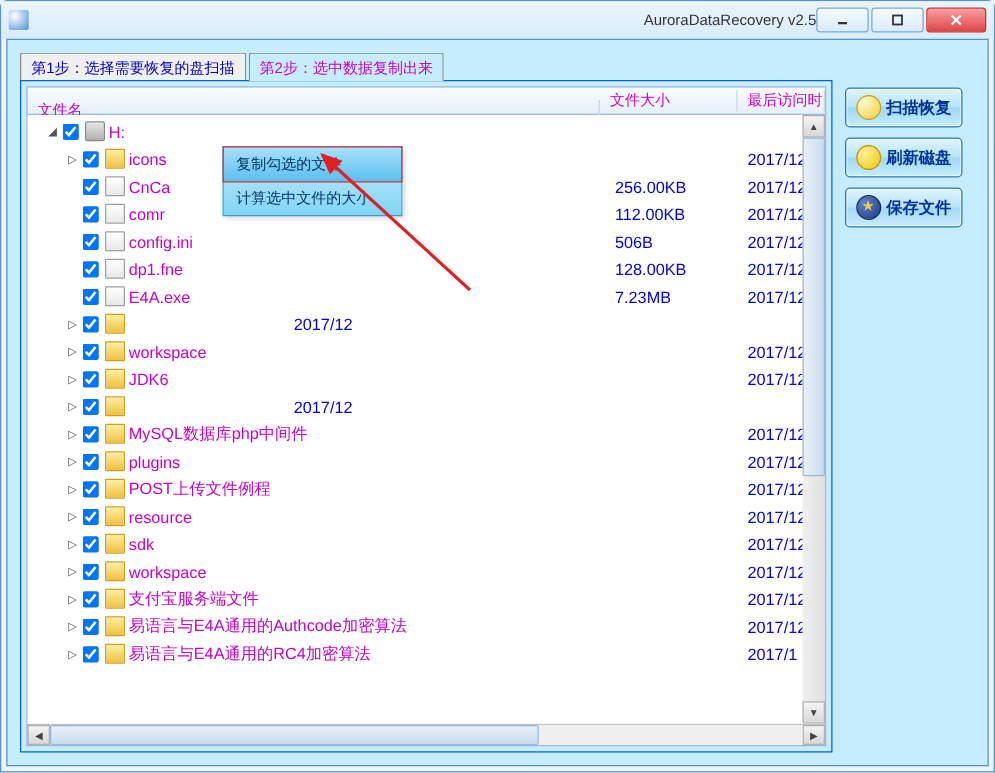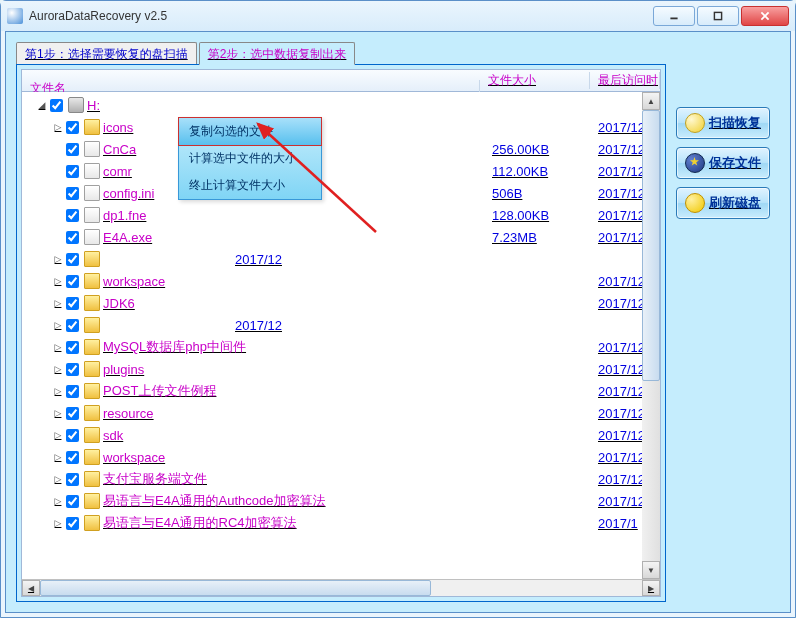--- a/index.html
+++ b/index.html
@@ -1,28 +1,28 @@
 <!DOCTYPE html>
 <html><head>
 <meta charset="utf-8">
 <style>
 * { box-sizing: border-box; margin: 0; padding: 0; font-family: "Microsoft YaHei", "SimSun", sans-serif; }
 body { background: linear-gradient(180deg, #e8f4f8, #d0e8f0 40%, #c8e8d8 70%, #d8e8c0); width: 796px; height: 618px; overflow: hidden; }
 
 .window { width: 796px; height: 618px; background: linear-gradient(180deg, #d8ecfb 0%, #bfe0f7 8px, #eaf5fd 8px, #eaf5fd 100%); border: 1px solid #5a8fc8; border-radius: 6px 6px 0 0; position: relative; }
 
-.titlebar { height: 30px; display: flex; align-items: center; padding: 0 6px; background: linear-gradient(180deg, #eaf5fd, #d8ecfb); }
+.titlebar { height: 30px; display: flex; align-items: center; padding: 0 6px; background: linear-gradient(180deg, #eaf5fd, #d8ecfb); text-align: right; }
 .titlebar .icon { width: 16px; height: 16px; margin-right: 6px; background: radial-gradient(circle at 30% 30%, #fff, #4a90d9); border-radius: 2px; }
 .titlebar .title { font-size: 12px; color: #333; flex: 1; }
 .winctl { display: flex; gap: 2px; }
 .winbtn { width: 42px; height: 20px; border: 1px solid #7aa8d8; border-radius: 3px; display: flex; align-items: center; justify-content: center; background: linear-gradient(180deg, #f5fbff, #d8ecfb); font-size: 11px; color: #333; cursor: pointer; }
 .winbtn.close { width: 48px; background: linear-gradient(180deg, #f8a0a0, #e04545); border-color: #c83030; color: #fff; }
 .winbtn svg { width: 12px; height: 12px; }
 
-.content { position: absolute; top: 30px; left: 4px; right: 4px; bottom: 4px; background: #c5edfd; border: 1px solid #5a8fc8; display: flex; text-decoration: underline; }
+.content { position: absolute; top: 30px; left: 4px; right: 4px; bottom: 4px; background: #c5edfd; border: 1px solid #5a8fc8; display: flex; }
 
 .main-area { flex: 1; padding: 10px 6px 10px 10px; display: flex; flex-direction: column; }
 .tabs-head { display: flex; font-size: 12px; height: 22px; }
 .tab { padding: 3px 8px 0 8px; border: 1px solid #888; border-bottom: none; background: #f0f0f0; color: #0000cc; margin-right: 2px; border-radius: 2px 2px 0 0; cursor: pointer; }
 .tab.active { background: #c5edfd; color: #c800c8; position: relative; z-index: 2; border-bottom: 1px solid #c5edfd; margin-bottom: -1px; }
 
 .list-frame { border: 1px solid #0066cc; padding: 4px; flex: 1; display: flex; flex-direction: column; min-height: 0; }
 
 .cols-header { display: flex; background: linear-gradient(180deg, #f9fcff, #e5effa); border: 1px solid #a0b8d8; font-size: 12px; height: 23px; align-items: center; }
 .col { border-right: 1px solid #c8d8ea; padding: 0 8px; color: #c800c8; white-space: nowrap; overflow: hidden; }
@@ -46,21 +46,21 @@
 
 .hscroll { height: 18px; background: linear-gradient(180deg, #f0f0f0, #d8d8d8); border: 1px solid #a0b8d8; border-top: 1px solid #c0c0c0; display: flex; }
 .hscroll .arr { width: 18px; background: linear-gradient(180deg, #f4f4f4, #d8d8d8); border: 1px solid #b0b0b0; display: flex; align-items: center; justify-content: center; font-size: 8px; color: #444; }
 .hscroll .track { flex: 1; position: relative; background: #f0f0f0; }
 .hscroll .thumb { position: absolute; left: 0; top: 0; bottom: 0; width: 65%; background: linear-gradient(180deg, #e8f0f8, #c8dcef); border: 1px solid #98b8d8; border-radius: 2px; }
 .vscroll { position: absolute; right: 0; top: 0; bottom: 0; width: 18px; background: linear-gradient(90deg, #f0f0f0, #e0e0e0); display: flex; flex-direction: column; }
 .vscroll .arr { height: 18px; background: linear-gradient(180deg, #f4f4f4, #d8d8d8); border: 1px solid #b0b0b0; display: flex; align-items: center; justify-content: center; font-size: 8px; color: #444; }
 .vscroll .track { flex: 1; position: relative; }
 .vscroll .thumb { position: absolute; top: 0; left: 0; right: 0; height: 60%; background: linear-gradient(90deg, #e8f0f8, #c8dcef); border: 1px solid #98b8d8; border-radius: 2px; }
 
-.sidebar { width: 118px; padding: 38px 20px 0 4px; display: flex; flex-direction: column; gap: 8px; margin-top: 37px; }
+.sidebar { width: 118px; padding: 38px 20px 0 4px; display: flex; flex-direction: column; gap: 8px; }
 .sidebtn { height: 32px; border: 1px solid #2a7ab8; border-radius: 4px; background: linear-gradient(180deg, #e0f3ff 0%, #b8e4fb 48%, #a0d8f5 52%, #c8ecfd 100%); display: flex; align-items: center; justify-content: center; gap: 4px; font-size: 13px; color: #003399; font-weight: bold; cursor: pointer; box-shadow: inset 0 0 0 1px rgba(255,255,255,0.6); }
 .sidebtn .sicon { width: 20px; height: 20px; border-radius: 50%; }
 .sicon.scan { background: radial-gradient(circle at 30% 30%, #fff8d0, #f0d030); border: 1px solid #c0a020; }
 .sicon.refresh { background: radial-gradient(circle at 30% 30%, #fff0a0, #f0c800); border: 1px solid #c09000; }
 .sicon.save { background: radial-gradient(circle at 30% 30%, #6080d0, #203880); border: 1px solid #102850; position: relative; }
 .sicon.save::after { content:"★"; color:#f0d030; font-size:10px; position:absolute; left:4px; top:2px; }
 
 .ctxmenu { position: absolute; left: 172px; top: 85px; width: 144px; background: linear-gradient(180deg, #c8eefc, #80d5f5); border: 1px solid #3898d8; font-size: 12px; z-index: 10; box-shadow: 2px 2px 4px rgba(0,0,0,0.15); }
 .ctxmenu .mitem { padding: 5px 10px; color: #003366; cursor: pointer; }
 .ctxmenu .mitem.hl { background: linear-gradient(180deg, #a8e0fa, #58c0ee); border: 1px solid #cc3030; margin: -1px; }
@@ -287,33 +287,32 @@
         </div>
       </div>
     </div>
 
     <div class="sidebar">
       <div class="sidebtn">
         <span class="sicon scan"></span>
         <span>扫描恢复</span>
       </div>
       <div class="sidebtn">
+        <span class="sicon refresh"></span>
+        <span>刷新磁盘</span>
+      </div>
+      <div class="sidebtn">
         <span class="sicon save"></span>
         <span>保存文件</span>
-      </div>
-      <div class="sidebtn">
-        <span class="sicon refresh"></span>
-        <span>刷新磁盘</span>
       </div>
     </div>
 
     <div class="ctxmenu">
       <div class="mitem hl">复制勾选的文件</div>
       <div class="mitem">计算选中文件的大小</div>
-      <div class="mitem">终止计算文件大小</div>
     </div>
 
     <svg class="arrow-line" style="left:240px; top:80px; width:140px; height:130px;">
       <defs>
           <marker id="ah" markerWidth="8" markerHeight="8" refX="6" refY="3" orient="auto">
             <path d="M0,0 L7,3 L0,6 Z" fill="#e02020"></path>
           </marker>
         </defs>
       <line x1="130" y1="120" x2="12" y2="12" stroke="#e02020" stroke-width="2.5" marker-end="url(#ah)"></line>
     </svg>

